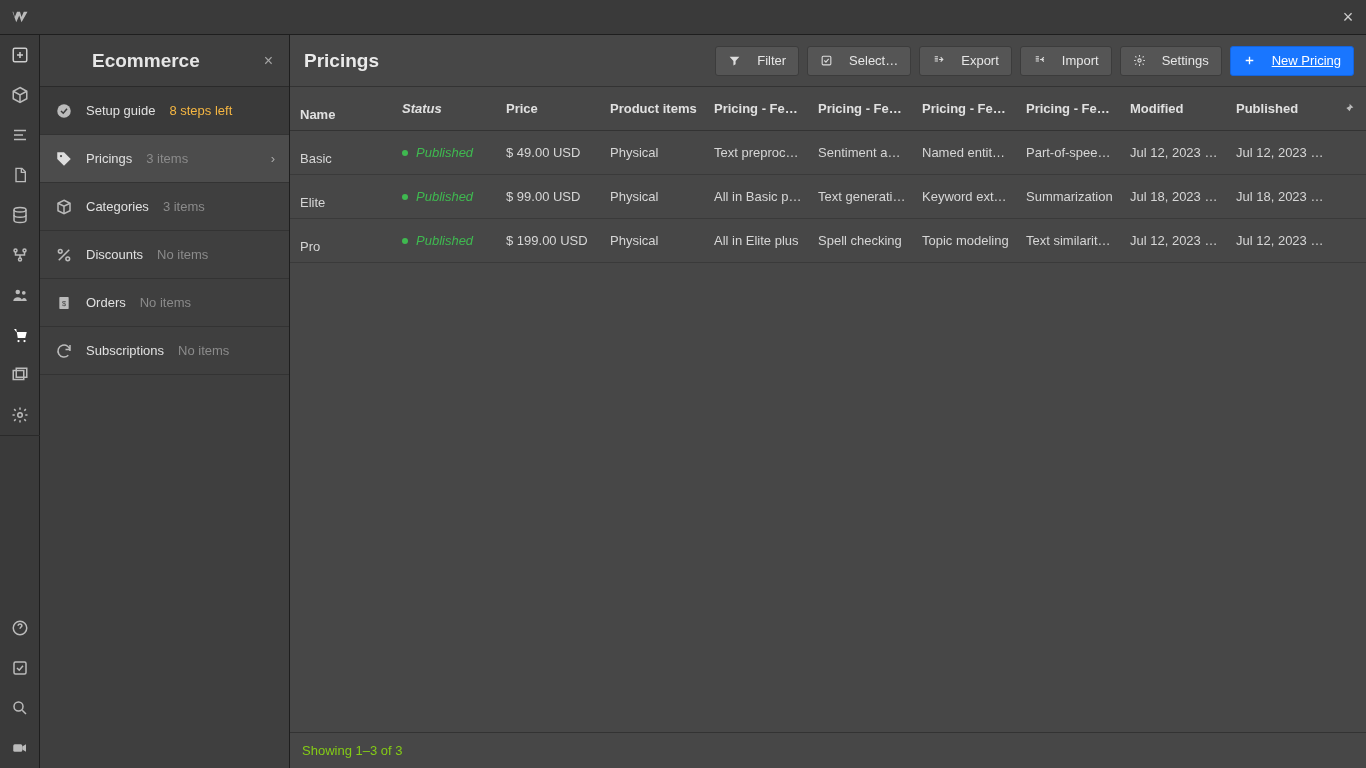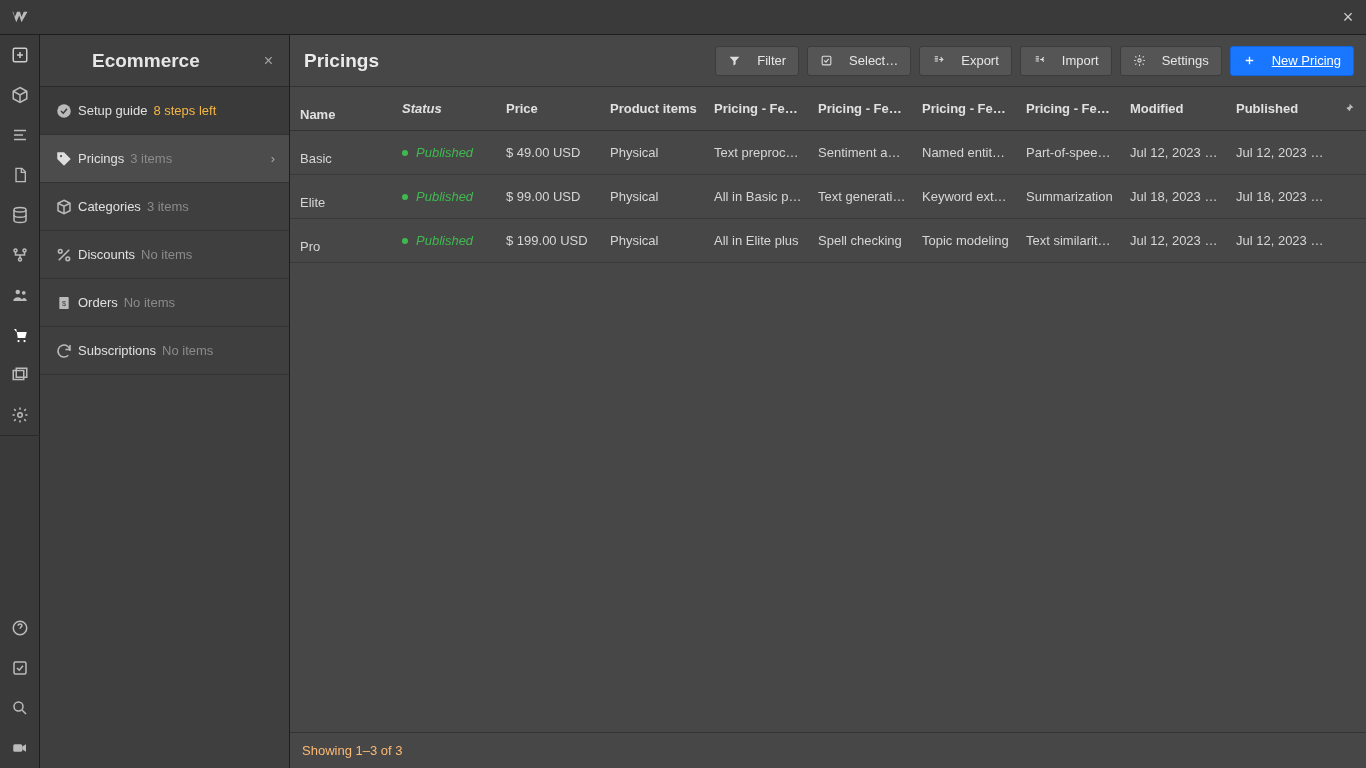--- a/index.html
+++ b/index.html
@@ -35,21 +35,21 @@
     background:#3f3f3f; border-right:1px solid #1e1e1e;
     display:flex; flex-direction:column;
   }
   .panel-head {
     height:52px; display:flex; align-items:center; padding:0 16px;
     border-bottom:1px solid #2a2a2a;
   }
   .panel-head h1 { font-size:19px; font-weight:600; color:#e6e6e6; flex:1;margin-left:36px; }
   .panel-head .close { color:#a5a5a5; font-size:16px; cursor:pointer; }
   .navitem {
-    height:48px; display:flex; align-items:center; padding:0 14px; gap:4px;
+    height:48px; display:flex; align-items:center; padding:0 14px; gap:12px;
     border-bottom:1px solid #333; cursor:pointer; color:#d6d6d6;
   }
   .navitem .ico { width:20px; height:20px; display:flex; align-items:center; justify-content:center; color:#bdbdbd; }
   .navitem .lbl { color:#e0e0e0; }
   .navitem .meta { color:#8b8b8b; margin-left:2px; }
   .navitem .meta.highlight { color:#f5b642; }
   .navitem .chev { margin-left:auto; color:#aaa; }
   .navitem.active { background:#4c4c4c; }
   .navitem.dim { background:#3a3a3a; }
   
@@ -96,21 +96,21 @@
   .c-pub   { width:106px; }
   .c-pin   { width:30px; text-align:center;}
   .trow {
     display:flex; align-items:center; height:44px;
     border-bottom:1px solid #3a3a3a; cursor:pointer;
   }
   .status { display:flex; align-items:center; gap:8px; color:#3fb950; }
   .status .dot { width:6px; height:6px; border-radius:50%; background:#3fb950; }
   .footer {
     margin-top:auto; height:36px; display:flex; align-items:center; padding:0 12px;
-    border-top:1px solid #333; color:#fdba74;
+    border-top:1px solid #333; color:#84cc16;
   }
   svg { display:block; }
 </style>
 </head>
 <body>
 
 <div class="topbar">
   <div class="wlogo">
     <svg width="18" height="18" viewBox="0 0 24 24" fill="currentColor">
         <path d="M2 5l5 14 4-9 3 9 8-14h-5l-3 7-2-7h-4l-3 7-2-7z"></path>

